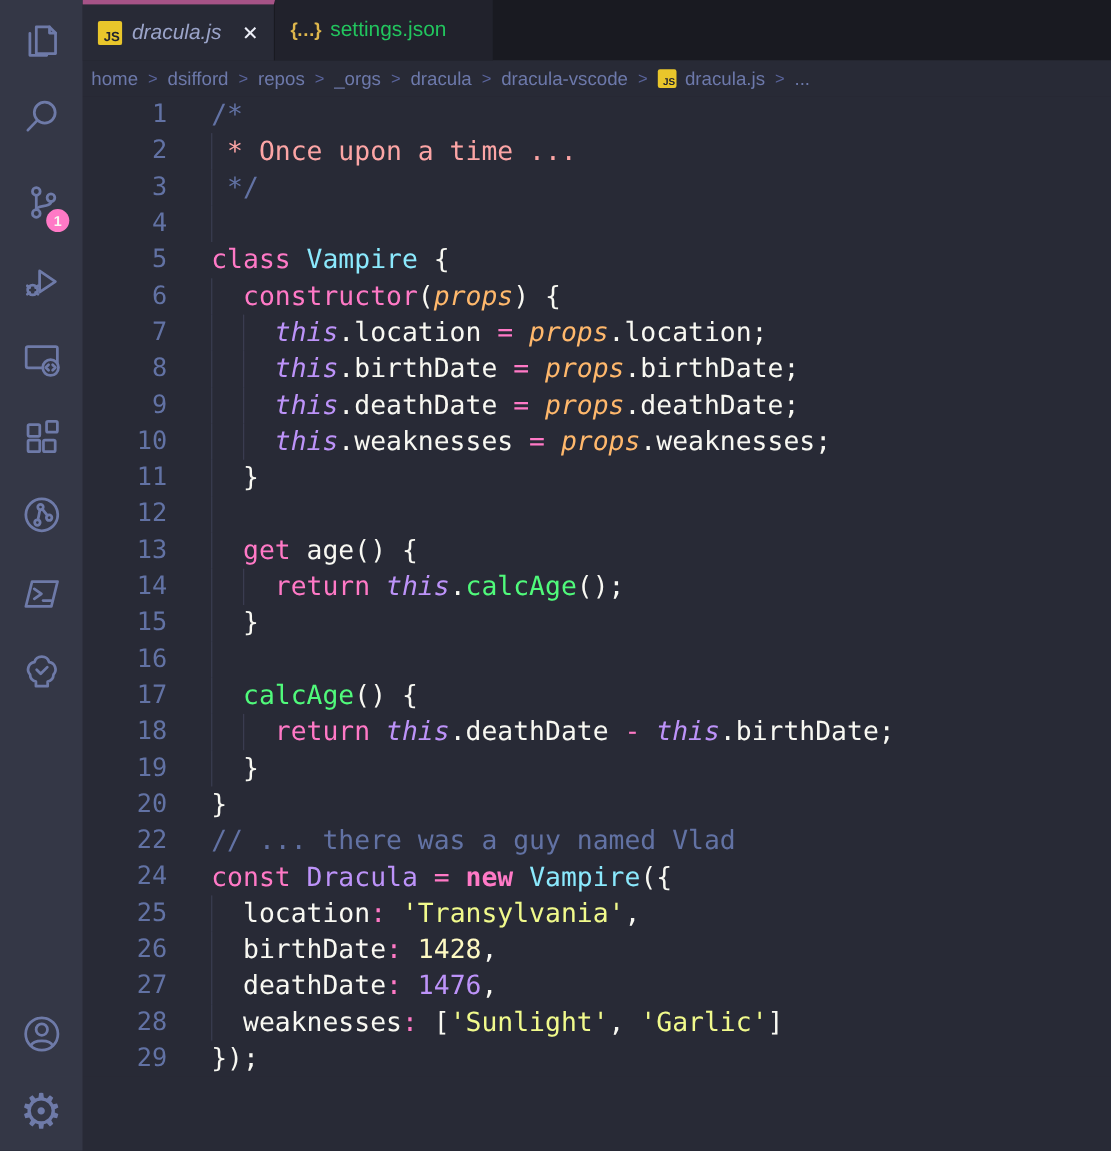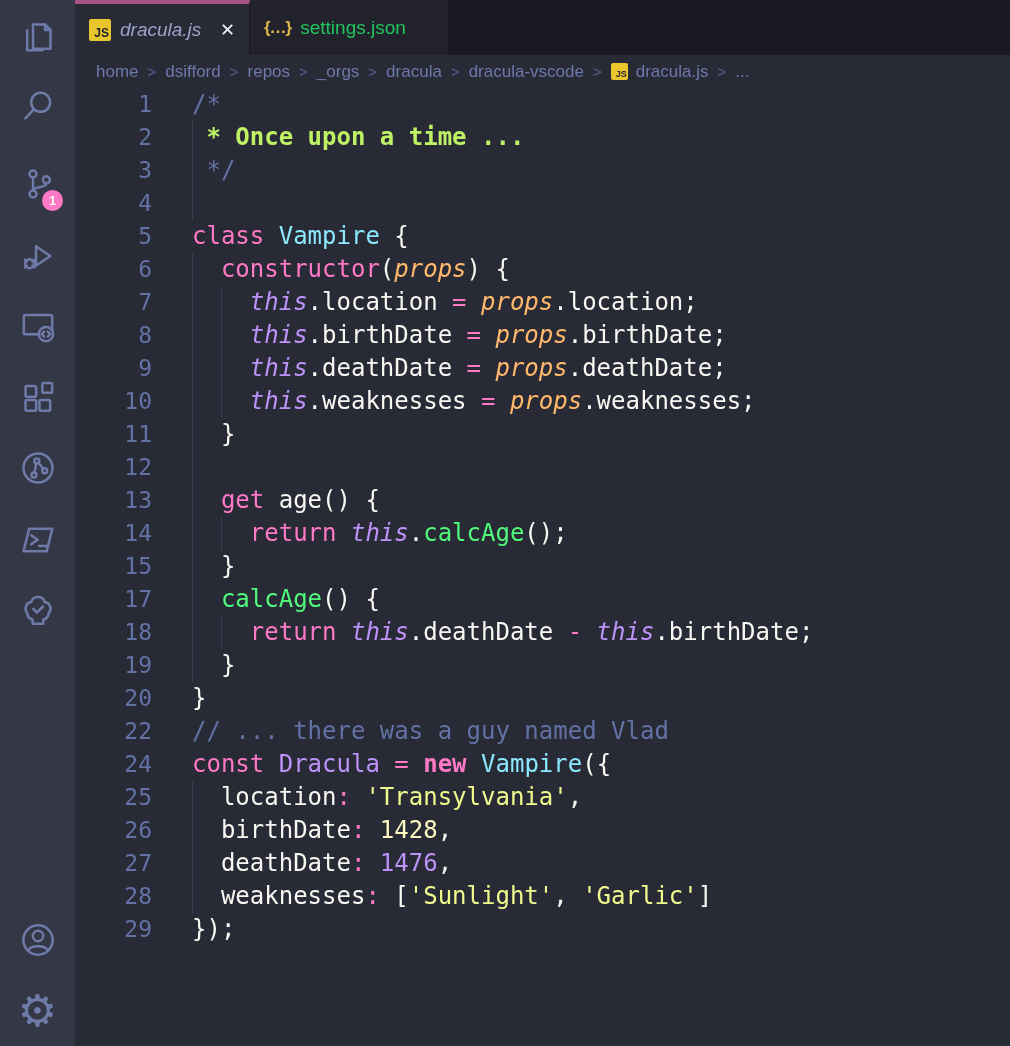--- a/index.html
+++ b/index.html
@@ -23,21 +23,21 @@
   .tab.inactive{width:198px;background:#21222c;}
   .tab-label{font-size:19px;white-space:nowrap;}
   .tab.active .tab-label{color:#9ba4c9;font-style:italic;}
   .tab.inactive .tab-label{color:#22c55e;}
   .tab-close{margin-left:auto;color:#edeff8;font-size:18px;line-height:1;cursor:pointer;}
   .js-badge{width:22px;height:22px;background:#e9c62b;border-radius:2px;color:#22232e;font-weight:bold;
     font-size:12px;display:flex;align-items:flex-end;justify-content:flex-end;box-sizing:border-box;padding:0 2px 1px 0;flex:none;}
   .json-icon{color:#dfb74c;font-size:17px;font-weight:bold;letter-spacing:-1px;flex:none;}
 
   
-  .breadcrumb{height:33px;background:#282a36;display:flex;align-items:center;padding-left:21px;
+  .breadcrumb{height:33px;background:#282a36;display:flex;align-items:center;padding-left:8px;
     font-size:17px;color:#6d79ab;white-space:nowrap;}
   .bc-item{cursor:pointer;}
   .bc-sep{color:#59639a;margin:0 9px;font-size:15px;}
   .bc-js{width:17px;height:17px;background:#e9c62b;border-radius:2px;color:#22232e;font-weight:bold;font-size:9px;
     display:inline-flex;align-items:flex-end;justify-content:flex-end;box-sizing:border-box;padding:0 1px 1px 0;margin-right:8px;}
 
   
   .code{position:relative;background:#282a36;}
   .line{display:flex;height:33px;font-family:"DejaVu Sans Mono",monospace;font-size:24px;line-height:33px;}
   .ln{width:77px;flex:none;text-align:right;color:#6272a4;font-size:23px;}
@@ -172,21 +172,21 @@
       <span class="bc-item">...</span>
     </div>
 
   <div class="code">
       <div class="line">
         <div class="ln">1</div>
         <div class="lc"><span class="tok" style="color: rgb(98, 114, 164);">/*</span></div>
       </div>
       <div class="line">
         <div class="ln">2</div>
-        <div class="lc"><div class="guide" style="left: 40px;"></div><span class="tok" style="color: #bef264; font-weight: bold;"> * Once upon a time ...</span></div>
+        <div class="lc"><div class="guide" style="left: 40px;"></div><span class="tok" style="color: #fca5a5;"> * Once upon a time ...</span></div>
       </div>
       <div class="line">
         <div class="ln">3</div>
         <div class="lc"><div class="guide" style="left: 40px;"></div><span class="tok" style="color: rgb(98, 114, 164);"> */</span></div>
       </div>
       <div class="line">
         <div class="ln">4</div>
         <div class="lc"><div class="guide" style="left: 40px;"></div></div>
       </div>
       <div class="line">
@@ -227,20 +227,24 @@
       </div>
       <div class="line">
         <div class="ln">14</div>
         <div class="lc"><div class="guide" style="left: 40px;"></div><div class="guide" style="left: 68.8px;"></div><span class="tok" style="color: rgb(248, 248, 242);">    </span><span class="tok" style="color: rgb(255, 121, 198);">return</span><span class="tok" style="color: rgb(248, 248, 242);"> </span><span class="tok" style="color: rgb(189, 147, 249); font-style: italic;">this</span><span class="tok" style="color: rgb(248, 248, 242);">.</span><span class="tok" style="color: rgb(80, 250, 123);">calcAge</span><span class="tok" style="color: rgb(248, 248, 242);">();</span></div>
       </div>
       <div class="line">
         <div class="ln">15</div>
         <div class="lc"><div class="guide" style="left: 40px;"></div><span class="tok" style="color: rgb(248, 248, 242);">  }</span></div>
       </div>
       <div class="line">
+        <div class="ln">16</div>
+        <div class="lc"><div class="guide" style="left: 40px;"></div></div>
+      </div>
+      <div class="line">
         <div class="ln">17</div>
         <div class="lc"><div class="guide" style="left: 40px;"></div><span class="tok" style="color: rgb(248, 248, 242);">  </span><span class="tok" style="color: rgb(80, 250, 123);">calcAge</span><span class="tok" style="color: rgb(248, 248, 242);">() {</span></div>
       </div>
       <div class="line">
         <div class="ln">18</div>
         <div class="lc"><div class="guide" style="left: 40px;"></div><div class="guide" style="left: 68.8px;"></div><span class="tok" style="color: rgb(248, 248, 242);">    </span><span class="tok" style="color: rgb(255, 121, 198);">return</span><span class="tok" style="color: rgb(248, 248, 242);"> </span><span class="tok" style="color: rgb(189, 147, 249); font-style: italic;">this</span><span class="tok" style="color: rgb(248, 248, 242);">.deathDate </span><span class="tok" style="color: rgb(255, 121, 198);">-</span><span class="tok" style="color: rgb(248, 248, 242);"> </span><span class="tok" style="color: rgb(189, 147, 249); font-style: italic;">this</span><span class="tok" style="color: rgb(248, 248, 242);">.birthDate;</span></div>
       </div>
       <div class="line">
         <div class="ln">19</div>
         <div class="lc"><div class="guide" style="left: 40px;"></div><span class="tok" style="color: rgb(248, 248, 242);">  }</span></div>

